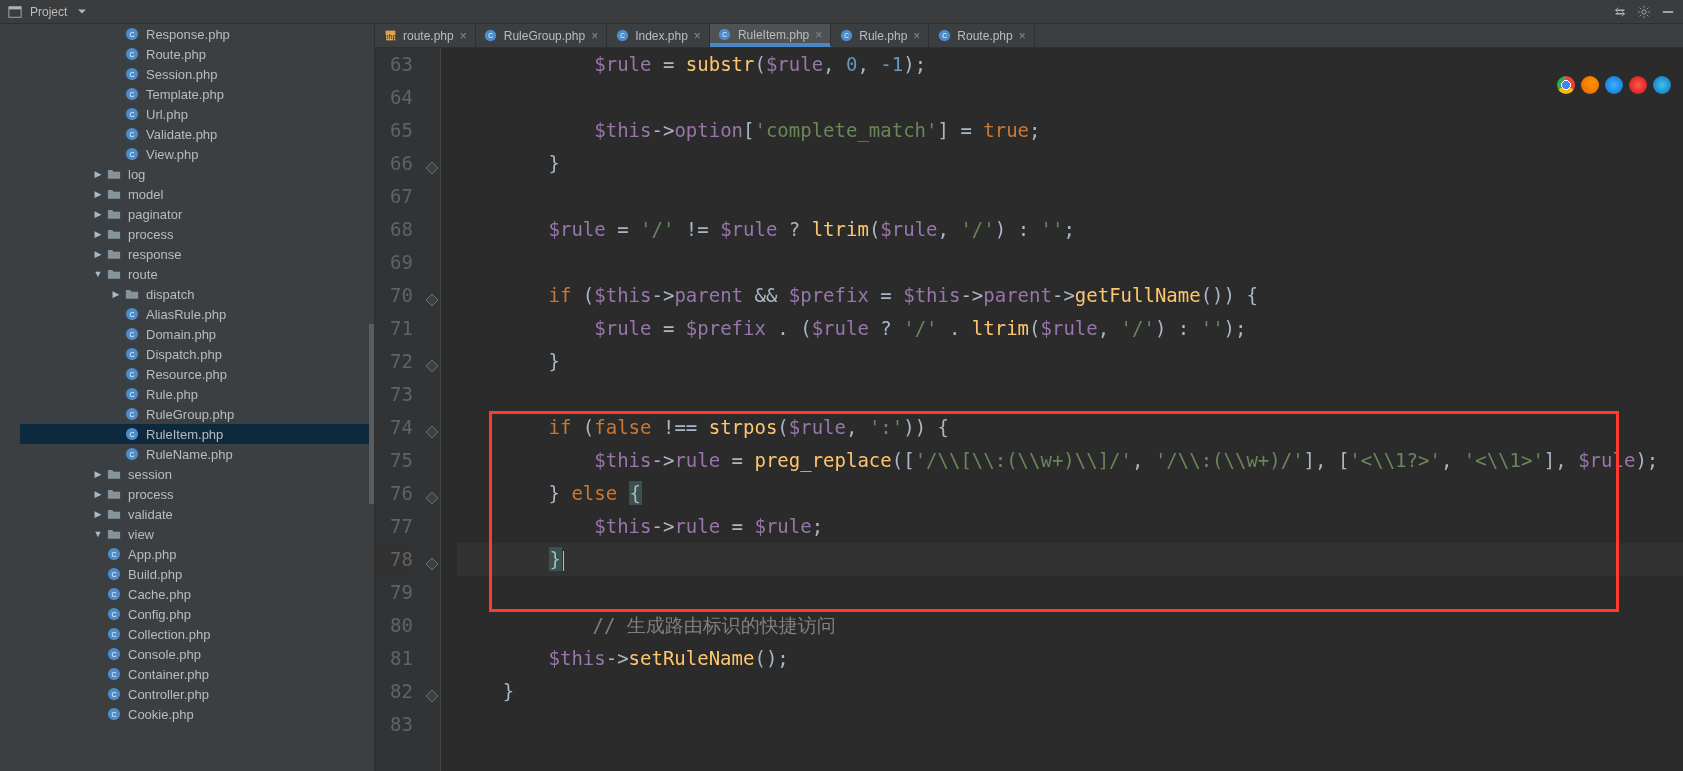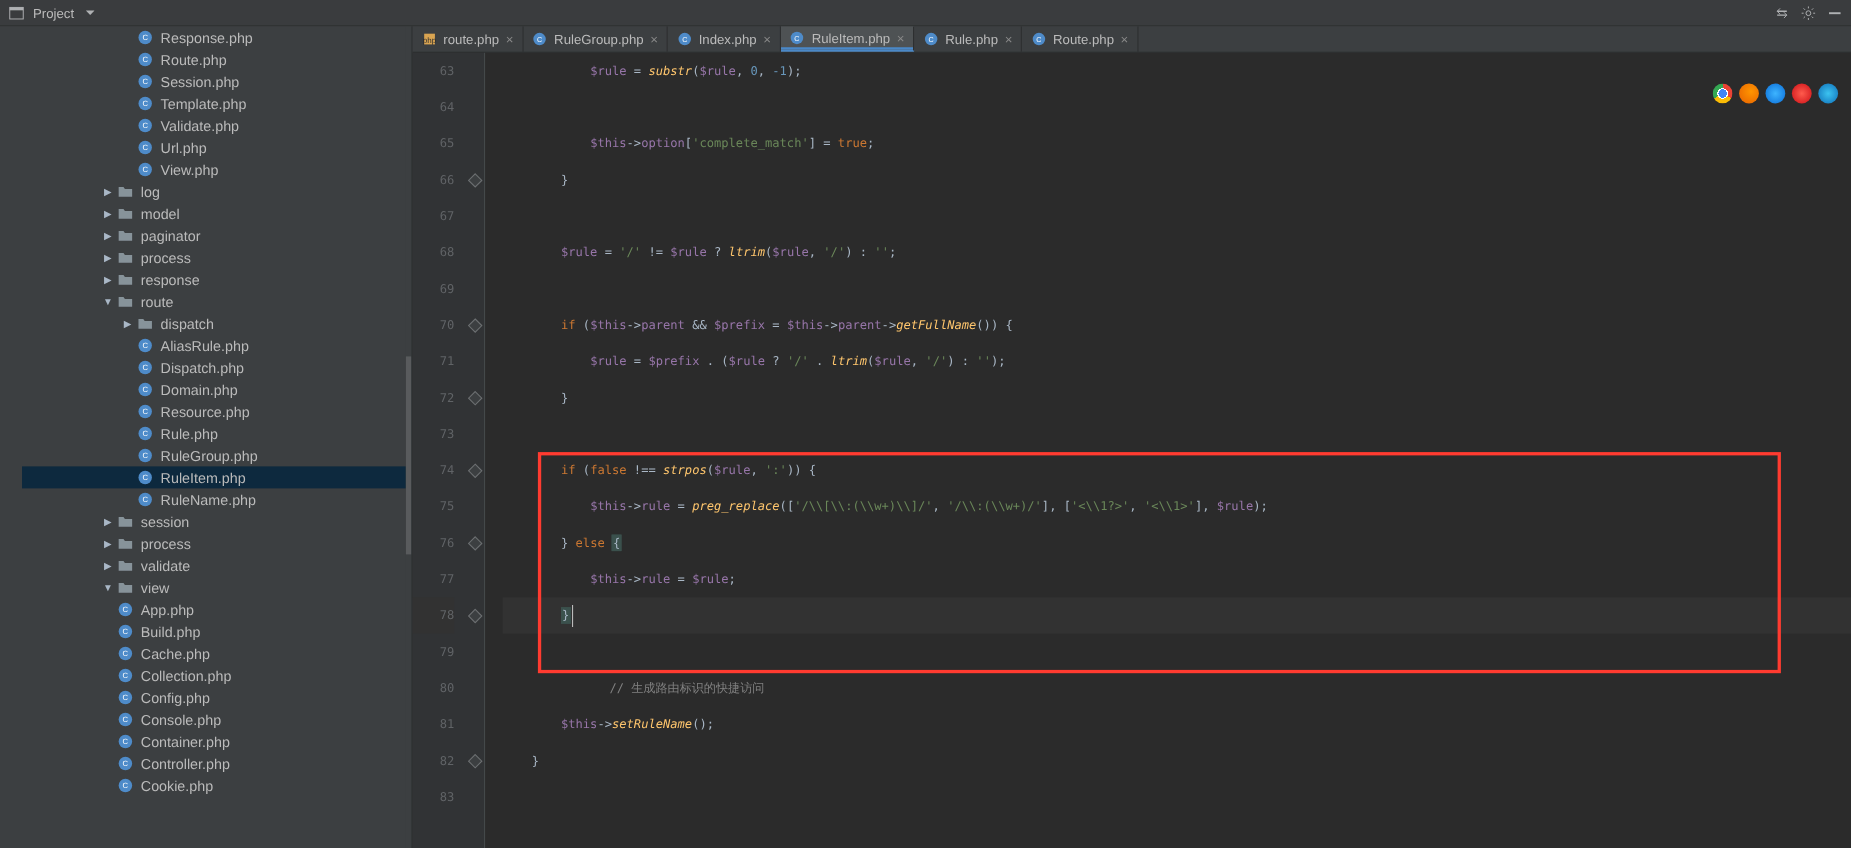--- a/index.html
+++ b/index.html
@@ -56,37 +56,37 @@
   .php-ico { color:#6aa0d8; }
 
   
   .editor-area { flex:1; display:flex; flex-direction:column; min-width:0; }
   .tab-bar { height:24px; background:var(--bg-tab-bar); display:flex; align-items:stretch; border-bottom:1px solid #2d2f30; }
   .tab { display:flex; align-items:center; padding:0 8px; gap:6px; border-right:1px solid #2d2f30; color:#bbbbbb; font-size:12px; }
   .tab.active { background:#4e5254; border-bottom:2px solid #4a88c7; padding-bottom:0; box-shadow: inset 0 -2px 0 #4a88c7; }
   .tab .close { color:var(--tab-close); }
   .tab .ticon { width:14px; height:14px; display:flex; align-items:center; justify-content:center; }
 
-  .editor-wrap { flex:1; display:flex; min-height:0; background:var(--bg-editor); position:relative; font-family: "Consolas","Menlo",monospace; font-size:11px; }
+  .editor-wrap { flex:1; display:flex; min-height:0; background:var(--bg-editor); position:relative; font-family: "Consolas","Menlo",monospace; font-size:19px; }
   .gutter { width:66px; background:var(--bg-gutter); display:flex; }
   .line-nums { width:48px; text-align:right; padding-right:10px; color:var(--line-num); }
   .fold-col { width:18px; position:relative; border-right:1px solid #44494a; }
   .fold-col::before { content:""; position:absolute; left:9px; top:0; bottom:0; width:0; }
   .fold-marker { position:absolute; left:2px; width:14px; height:14px; }
   .fold-marker svg { width:14px; height:14px; stroke:#6c6f71; fill:#3c3f41; }
   .line { height:33px; line-height:33px; }
 
   .code { flex:1; position:relative; padding-left:16px; overflow:hidden; }
   .line-row { height:33px; line-height:33px; white-space:pre; position:relative; }
   .line-row.current { background:#323232; }
   .kw { color:var(--code-keyword); }
   .var { color:var(--code-var); }
   .num { color:var(--code-number); }
   .str { color:var(--code-string); }
-  .fn { color:var(--code-func); font-style:italic; }
+  .fn { color:var(--code-func); }
   .plain { color:var(--code-plain); }
   .cm { color:var(--code-comment); font-style:normal;margin-left:44px; }
   .bracket-hl { background:#3b514d; border:1px solid #3b514d; }
 
   .highlight-box { position:absolute; border:3px solid var(--highlight-border); left:48px; top:363px; width:1130px; height:201px; pointer-events:none; }
 
   .caret { display:inline-block; width:1px; height:20px; background:#bbbbbb; vertical-align:middle; margin-left:1px; animation:blink 1s step-start infinite; }
   @keyframes blink { 50% { opacity:0; } }
 
   .browser-icons { position:absolute; right:12px; top:28px; display:flex; gap:6px; }
@@ -204,50 +204,50 @@
               <span class="tree-indent"></span>
               <span class="tree-indent"></span>
               <span class="tree-indent"></span>
               <span class="tree-arrow"></span>
               <span class="tree-icon php-ico">
                 <svg viewBox="0 0 16 16">
                   <circle cx="8" cy="8" r="7" fill="#4e8bc9"></circle>
                   <text x="8" y="11" text-anchor="middle" font-size="8" fill="#fff" font-family="sans-serif">C</text>
                 </svg>
               </span>
+              <span class="tree-label">Url.php</span>
+            </div>
+            <div class="tree-row">
+              <span class="tree-indent"></span>
+              <span class="tree-indent"></span>
+              <span class="tree-indent"></span>
+              <span class="tree-indent"></span>
+              <span class="tree-indent"></span>
+              <span class="tree-arrow"></span>
+              <span class="tree-icon php-ico">
+                <svg viewBox="0 0 16 16">
+                  <circle cx="8" cy="8" r="7" fill="#4e8bc9"></circle>
+                  <text x="8" y="11" text-anchor="middle" font-size="8" fill="#fff" font-family="sans-serif">C</text>
+                </svg>
+              </span>
               <span class="tree-label">Validate.php</span>
             </div>
             <div class="tree-row">
               <span class="tree-indent"></span>
               <span class="tree-indent"></span>
               <span class="tree-indent"></span>
               <span class="tree-indent"></span>
               <span class="tree-indent"></span>
               <span class="tree-arrow"></span>
               <span class="tree-icon php-ico">
                 <svg viewBox="0 0 16 16">
                   <circle cx="8" cy="8" r="7" fill="#4e8bc9"></circle>
                   <text x="8" y="11" text-anchor="middle" font-size="8" fill="#fff" font-family="sans-serif">C</text>
                 </svg>
               </span>
-              <span class="tree-label">Url.php</span>
-            </div>
-            <div class="tree-row">
-              <span class="tree-indent"></span>
-              <span class="tree-indent"></span>
-              <span class="tree-indent"></span>
-              <span class="tree-indent"></span>
-              <span class="tree-indent"></span>
-              <span class="tree-arrow"></span>
-              <span class="tree-icon php-ico">
-                <svg viewBox="0 0 16 16">
-                  <circle cx="8" cy="8" r="7" fill="#4e8bc9"></circle>
-                  <text x="8" y="11" text-anchor="middle" font-size="8" fill="#fff" font-family="sans-serif">C</text>
-                </svg>
-              </span>
               <span class="tree-label">View.php</span>
             </div>
             <div class="tree-row">
               <span class="tree-indent"></span>
               <span class="tree-indent"></span>
               <span class="tree-indent"></span>
               <span class="tree-indent"></span>
               <span class="tree-arrow">▶</span>
               <span class="tree-icon folder-ico">
                 <svg viewBox="0 0 16 13">
@@ -356,50 +356,50 @@
               <span class="tree-indent"></span>
               <span class="tree-indent"></span>
               <span class="tree-indent"></span>
               <span class="tree-arrow"></span>
               <span class="tree-icon php-ico">
                 <svg viewBox="0 0 16 16">
                   <circle cx="8" cy="8" r="7" fill="#4e8bc9"></circle>
                   <text x="8" y="11" text-anchor="middle" font-size="8" fill="#fff" font-family="sans-serif">C</text>
                 </svg>
               </span>
+              <span class="tree-label">Domain.php</span>
+            </div>
+            <div class="tree-row">
+              <span class="tree-indent"></span>
+              <span class="tree-indent"></span>
+              <span class="tree-indent"></span>
+              <span class="tree-indent"></span>
+              <span class="tree-indent"></span>
+              <span class="tree-arrow"></span>
+              <span class="tree-icon php-ico">
+                <svg viewBox="0 0 16 16">
+                  <circle cx="8" cy="8" r="7" fill="#4e8bc9"></circle>
+                  <text x="8" y="11" text-anchor="middle" font-size="8" fill="#fff" font-family="sans-serif">C</text>
+                </svg>
+              </span>
               <span class="tree-label">Dispatch.php</span>
             </div>
             <div class="tree-row">
               <span class="tree-indent"></span>
               <span class="tree-indent"></span>
               <span class="tree-indent"></span>
               <span class="tree-indent"></span>
               <span class="tree-indent"></span>
               <span class="tree-arrow"></span>
               <span class="tree-icon php-ico">
                 <svg viewBox="0 0 16 16">
                   <circle cx="8" cy="8" r="7" fill="#4e8bc9"></circle>
                   <text x="8" y="11" text-anchor="middle" font-size="8" fill="#fff" font-family="sans-serif">C</text>
                 </svg>
               </span>
-              <span class="tree-label">Domain.php</span>
-            </div>
-            <div class="tree-row">
-              <span class="tree-indent"></span>
-              <span class="tree-indent"></span>
-              <span class="tree-indent"></span>
-              <span class="tree-indent"></span>
-              <span class="tree-indent"></span>
-              <span class="tree-arrow"></span>
-              <span class="tree-icon php-ico">
-                <svg viewBox="0 0 16 16">
-                  <circle cx="8" cy="8" r="7" fill="#4e8bc9"></circle>
-                  <text x="8" y="11" text-anchor="middle" font-size="8" fill="#fff" font-family="sans-serif">C</text>
-                </svg>
-              </span>
               <span class="tree-label">Resource.php</span>
             </div>
             <div class="tree-row">
               <span class="tree-indent"></span>
               <span class="tree-indent"></span>
               <span class="tree-indent"></span>
               <span class="tree-indent"></span>
               <span class="tree-indent"></span>
               <span class="tree-arrow"></span>
               <span class="tree-icon php-ico">
@@ -554,35 +554,35 @@
               <span class="tree-indent"></span>
               <span class="tree-indent"></span>
               <span class="tree-indent"></span>
               <span class="tree-arrow"></span>
               <span class="tree-icon php-ico">
                 <svg viewBox="0 0 16 16">
                   <circle cx="8" cy="8" r="7" fill="#4e8bc9"></circle>
                   <text x="8" y="11" text-anchor="middle" font-size="8" fill="#fff" font-family="sans-serif">C</text>
                 </svg>
               </span>
+              <span class="tree-label">Config.php</span>
+            </div>
+            <div class="tree-row">
+              <span class="tree-indent"></span>
+              <span class="tree-indent"></span>
+              <span class="tree-indent"></span>
+              <span class="tree-indent"></span>
+              <span class="tree-arrow"></span>
+              <span class="tree-icon php-ico">
+                <svg viewBox="0 0 16 16">
+                  <circle cx="8" cy="8" r="7" fill="#4e8bc9"></circle>
+                  <text x="8" y="11" text-anchor="middle" font-size="8" fill="#fff" font-family="sans-serif">C</text>
+                </svg>
+              </span>
               <span class="tree-label">Collection.php</span>
-            </div>
-            <div class="tree-row">
-              <span class="tree-indent"></span>
-              <span class="tree-indent"></span>
-              <span class="tree-indent"></span>
-              <span class="tree-indent"></span>
-              <span class="tree-arrow"></span>
-              <span class="tree-icon php-ico">
-                <svg viewBox="0 0 16 16">
-                  <circle cx="8" cy="8" r="7" fill="#4e8bc9"></circle>
-                  <text x="8" y="11" text-anchor="middle" font-size="8" fill="#fff" font-family="sans-serif">C</text>
-                </svg>
-              </span>
-              <span class="tree-label">Config.php</span>
             </div>
             <div class="tree-row">
               <span class="tree-indent"></span>
               <span class="tree-indent"></span>
               <span class="tree-indent"></span>
               <span class="tree-indent"></span>
               <span class="tree-arrow"></span>
               <span class="tree-icon php-ico">
                 <svg viewBox="0 0 16 16">
                   <circle cx="8" cy="8" r="7" fill="#4e8bc9"></circle>

